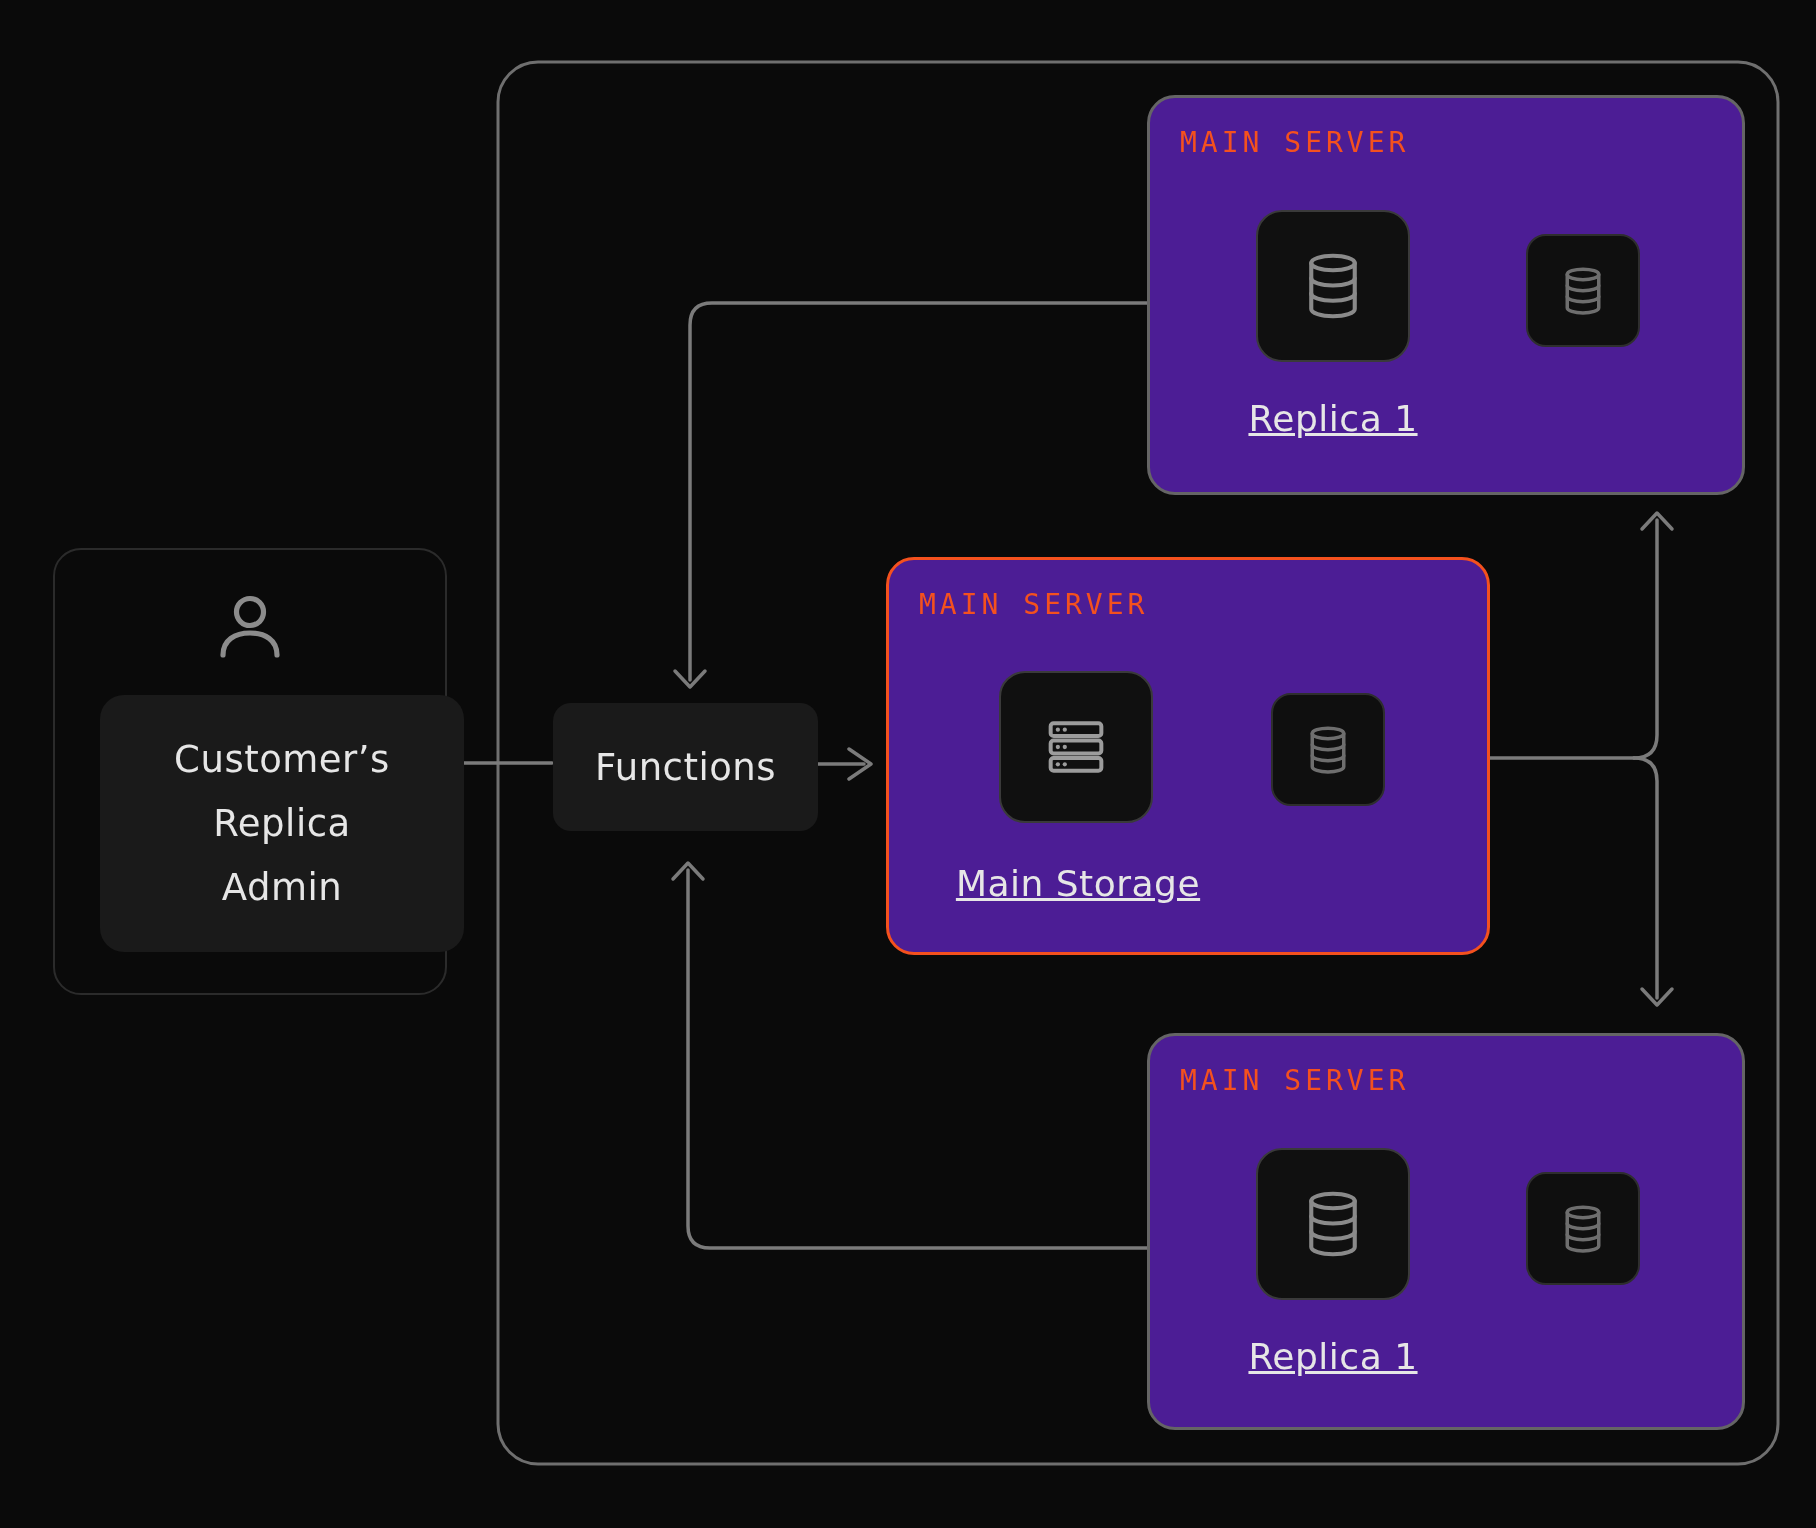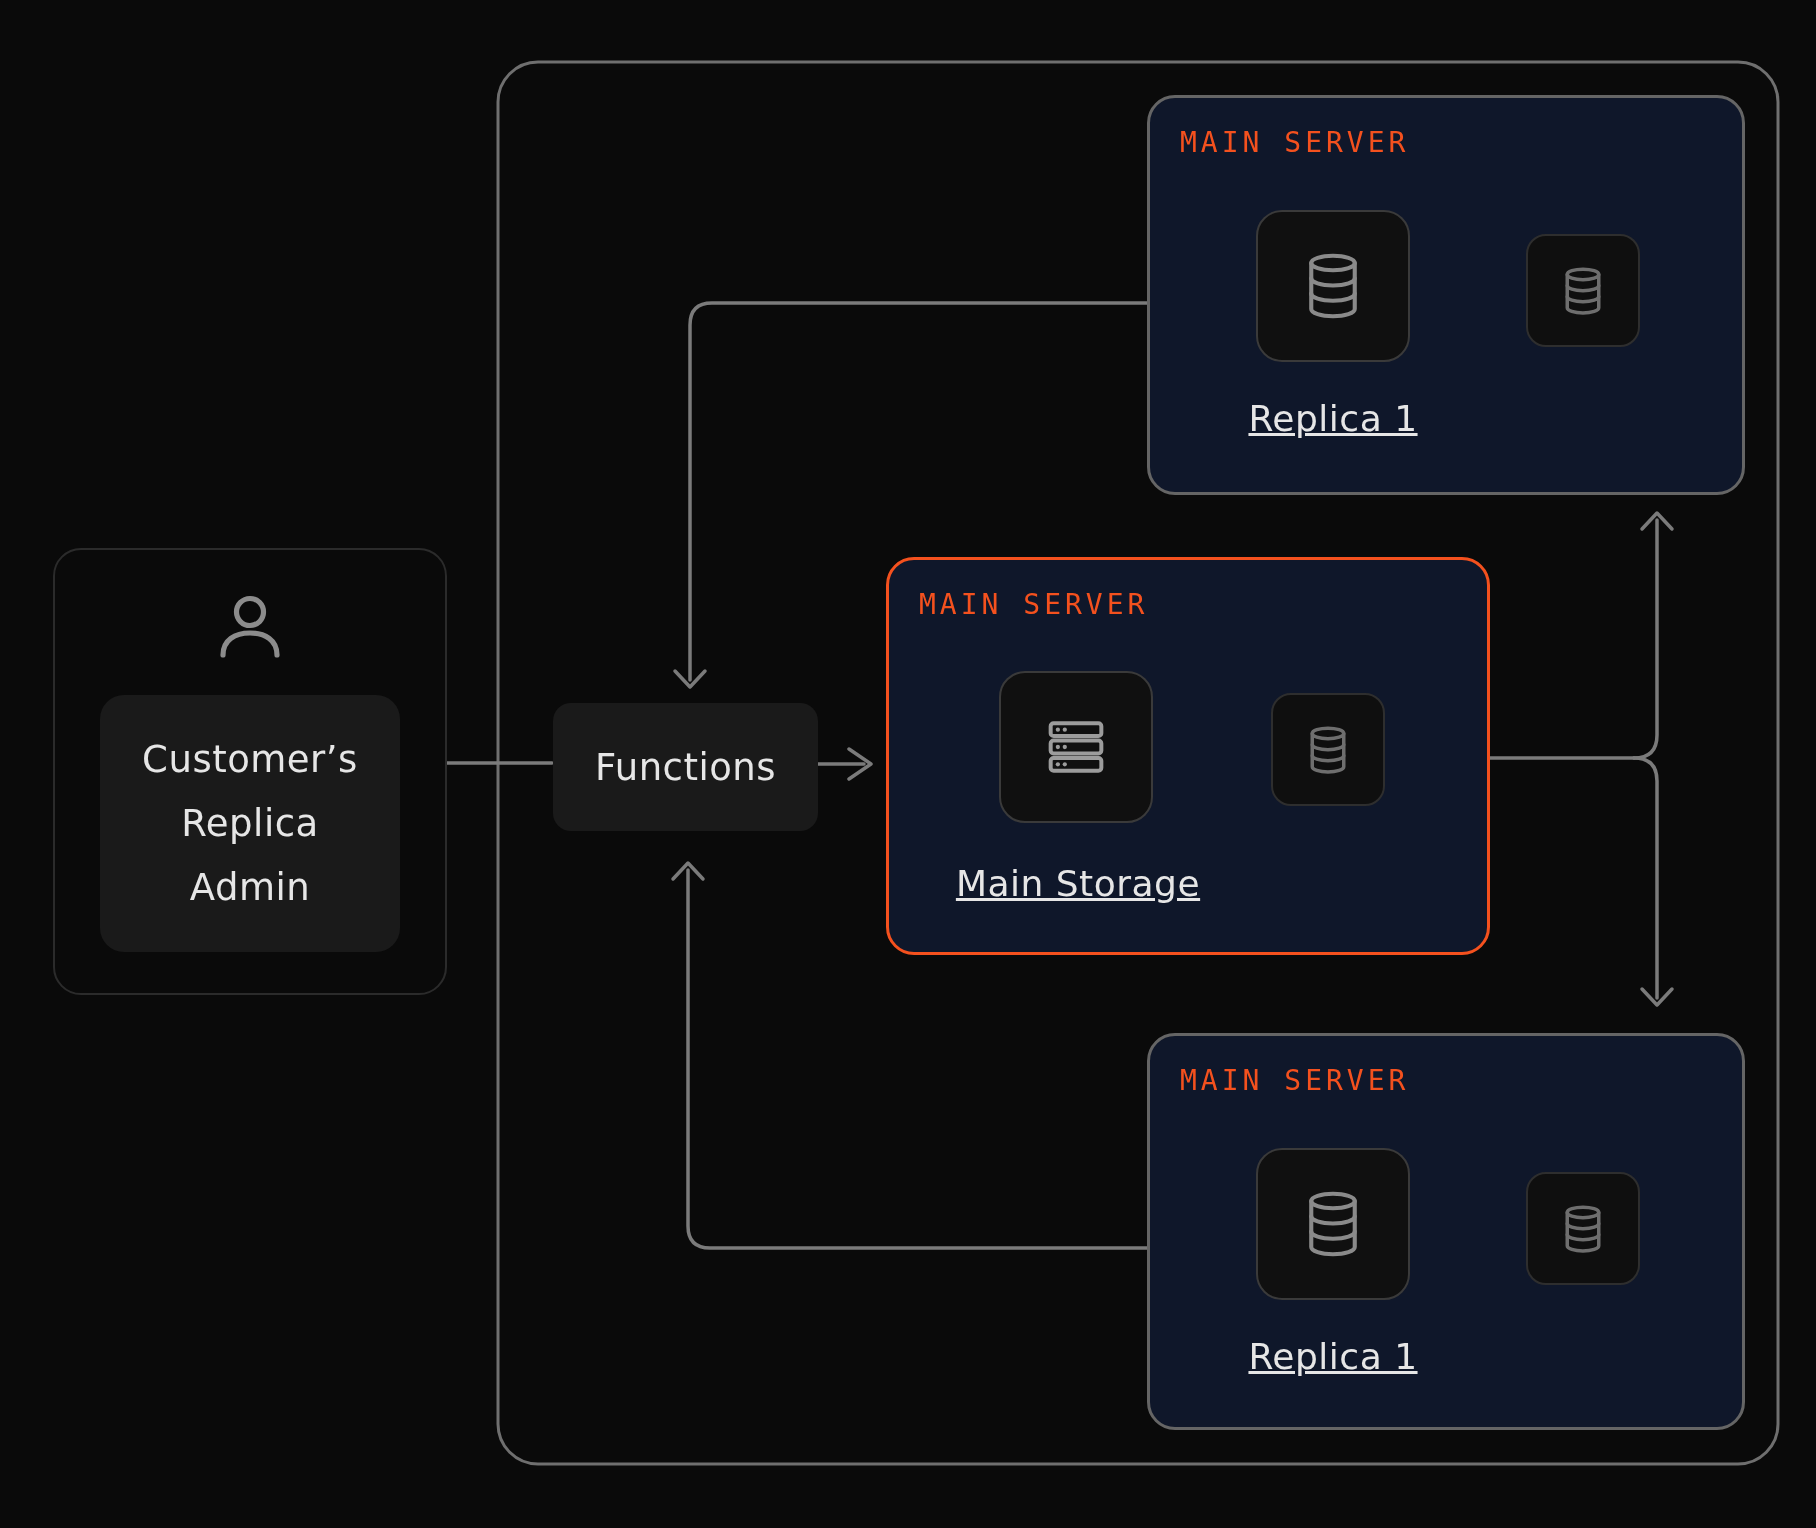--- a/index.html
+++ b/index.html
@@ -10,32 +10,32 @@
   .stage{position:relative;width:1816px;height:1528px;background:var(--bg);
          overflow:hidden;font-family:"DejaVu Sans",sans-serif;}
   .stage *{box-sizing:border-box;}
   .connectors{position:absolute;left:0;top:0;z-index:0;}
   .node{position:absolute;z-index:1;}
 
   
   .customer-box{left:53px;top:548px;width:394px;height:447px;
     border:2px solid #2b2b2b;border-radius:28px;}
   .person-icon{position:absolute;left:160px;top:45px;color:#8c8c8c;}
-  .actor-label{position:absolute;left:45px;top:145px;width:300px;height:257px;
+  .actor-label{position:absolute;left:45px;top:145px;width:364px;height:257px;
     background:var(--panel);border-radius:24px;display:flex;flex-direction:column;
     align-items:center;justify-content:center;color:var(--text);
     font-size:37px;line-height:64px;letter-spacing:.5px;}
 
   
   .functions-box{left:553px;top:703px;width:265px;height:128px;background:var(--panel);
     border-radius:18px;display:flex;align-items:center;justify-content:center;
     color:var(--text);font-size:37px;letter-spacing:.5px;}
 
   
-  .server-box{width:598px;height:400px;background:#0f172a;border:3px solid var(--border);
+  .server-box{width:598px;height:400px;background:#4c1d95;border:3px solid var(--border);
     border-radius:28px;}
   .server-box.top{left:1147px;top:95px;}
   .server-box.main{left:886px;top:557px;width:604px;height:398px;border-color:var(--accent);}
   .server-box.bottom{left:1147px;top:1033px;height:397px;}
   .tag{position:absolute;left:30px;top:28px;color:var(--accent);
     font-family:"DejaVu Sans Mono",monospace;font-size:28px;letter-spacing:4px;
     white-space:nowrap;}
   .tile{position:absolute;border-radius:26px;display:flex;align-items:center;
     justify-content:center;background:#101010;}
   .tile-lg{left:106px;top:112px;width:154px;height:152px;border:2.5px solid #3a3a3a;}

